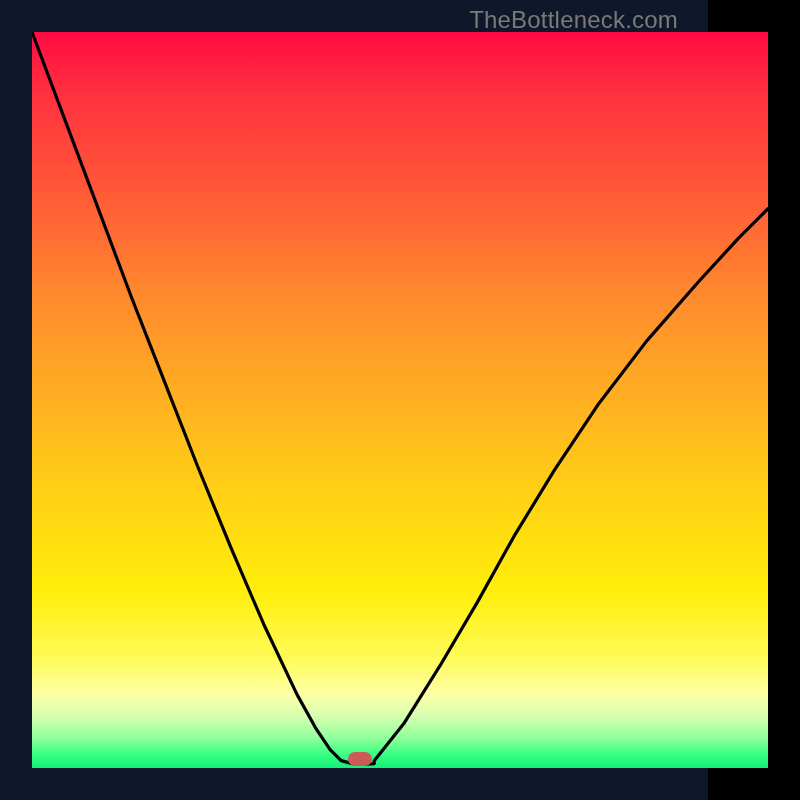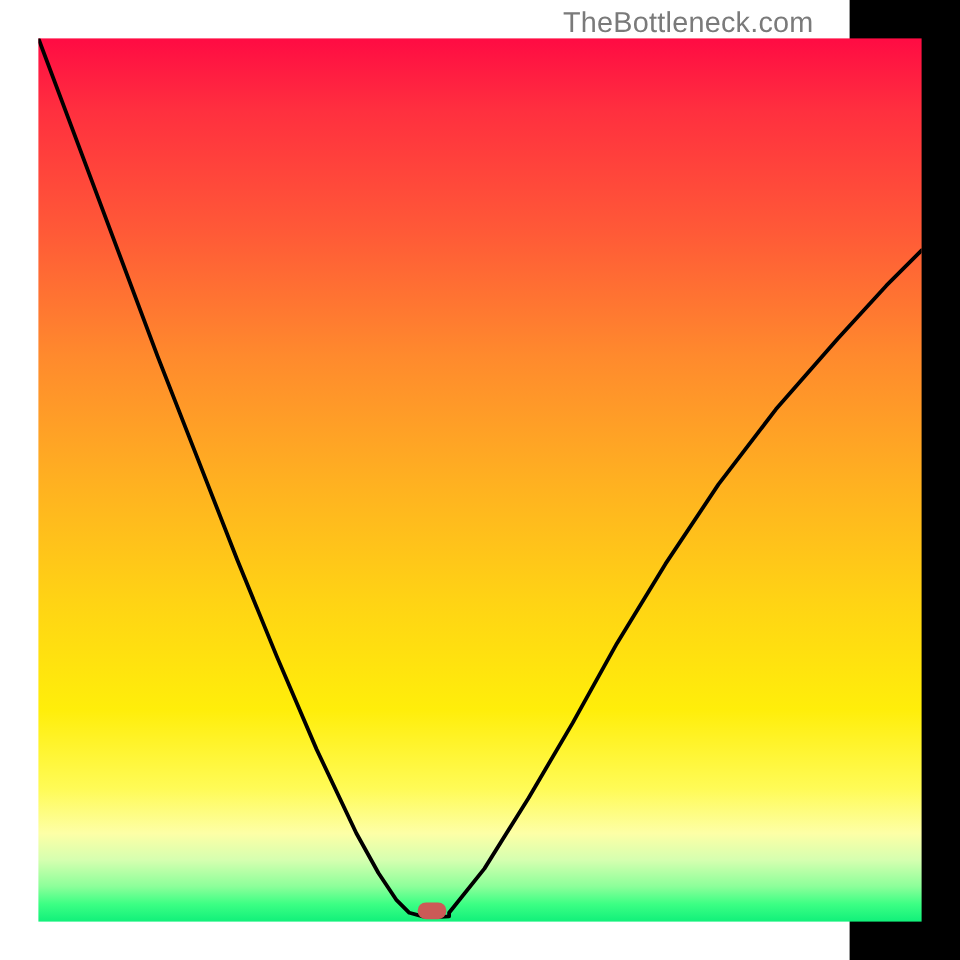--- a/index.html
+++ b/index.html
@@ -10,21 +10,21 @@
     background: #000000;
     overflow: hidden;
     font-family: Arial, Helvetica, sans-serif;
   }
   .frame {
     position: absolute;
     top: 0;
     left: 0;
     width: 708px;
     height: 800px;
-    background: #ffffff;
+    background: #0f172a;
   }
   .plot {
     position: absolute;
     top: 32px;
     left: 32px;
     width: 736px;
     height: 736px;
     
     background: linear-gradient(
       to bottom,

